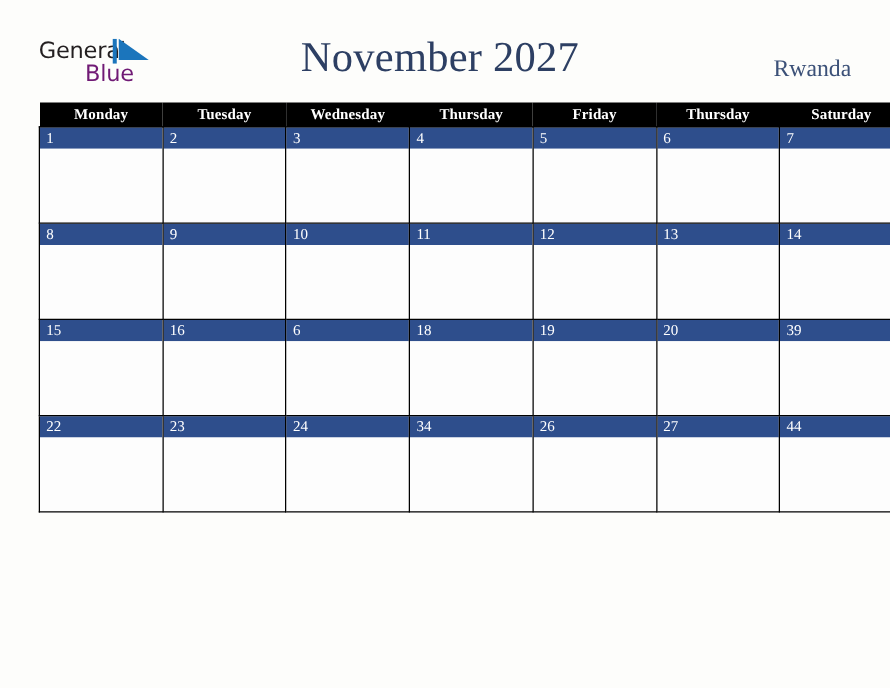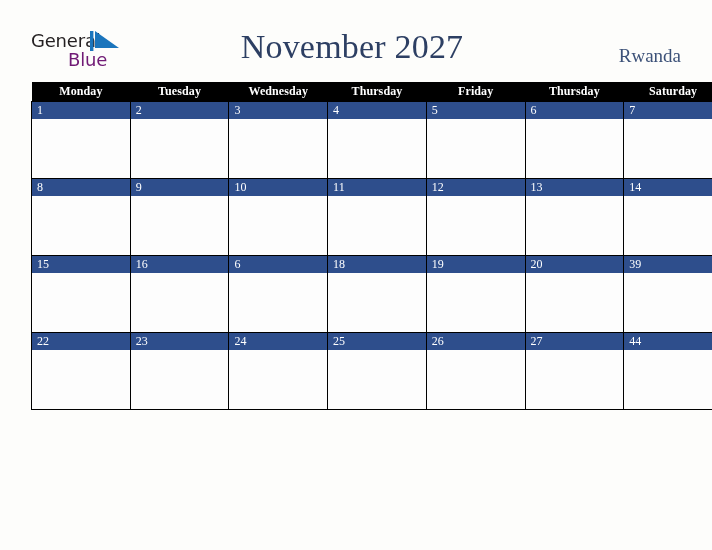--- a/index.html
+++ b/index.html
@@ -276,21 +276,21 @@
         </td>
         <td>
           <div class="daybar">23</div>
           <div class="daybody"></div>
         </td>
         <td>
           <div class="daybar">24</div>
           <div class="daybody"></div>
         </td>
         <td>
-          <div class="daybar">25</div>
+          <div class="daybar">34</div>
           <div class="daybody"></div>
         </td>
         <td>
           <div class="daybar">26</div>
           <div class="daybody"></div>
         </td>
         <td>
           <div class="daybar">27</div>
           <div class="daybody"></div>
         </td>

